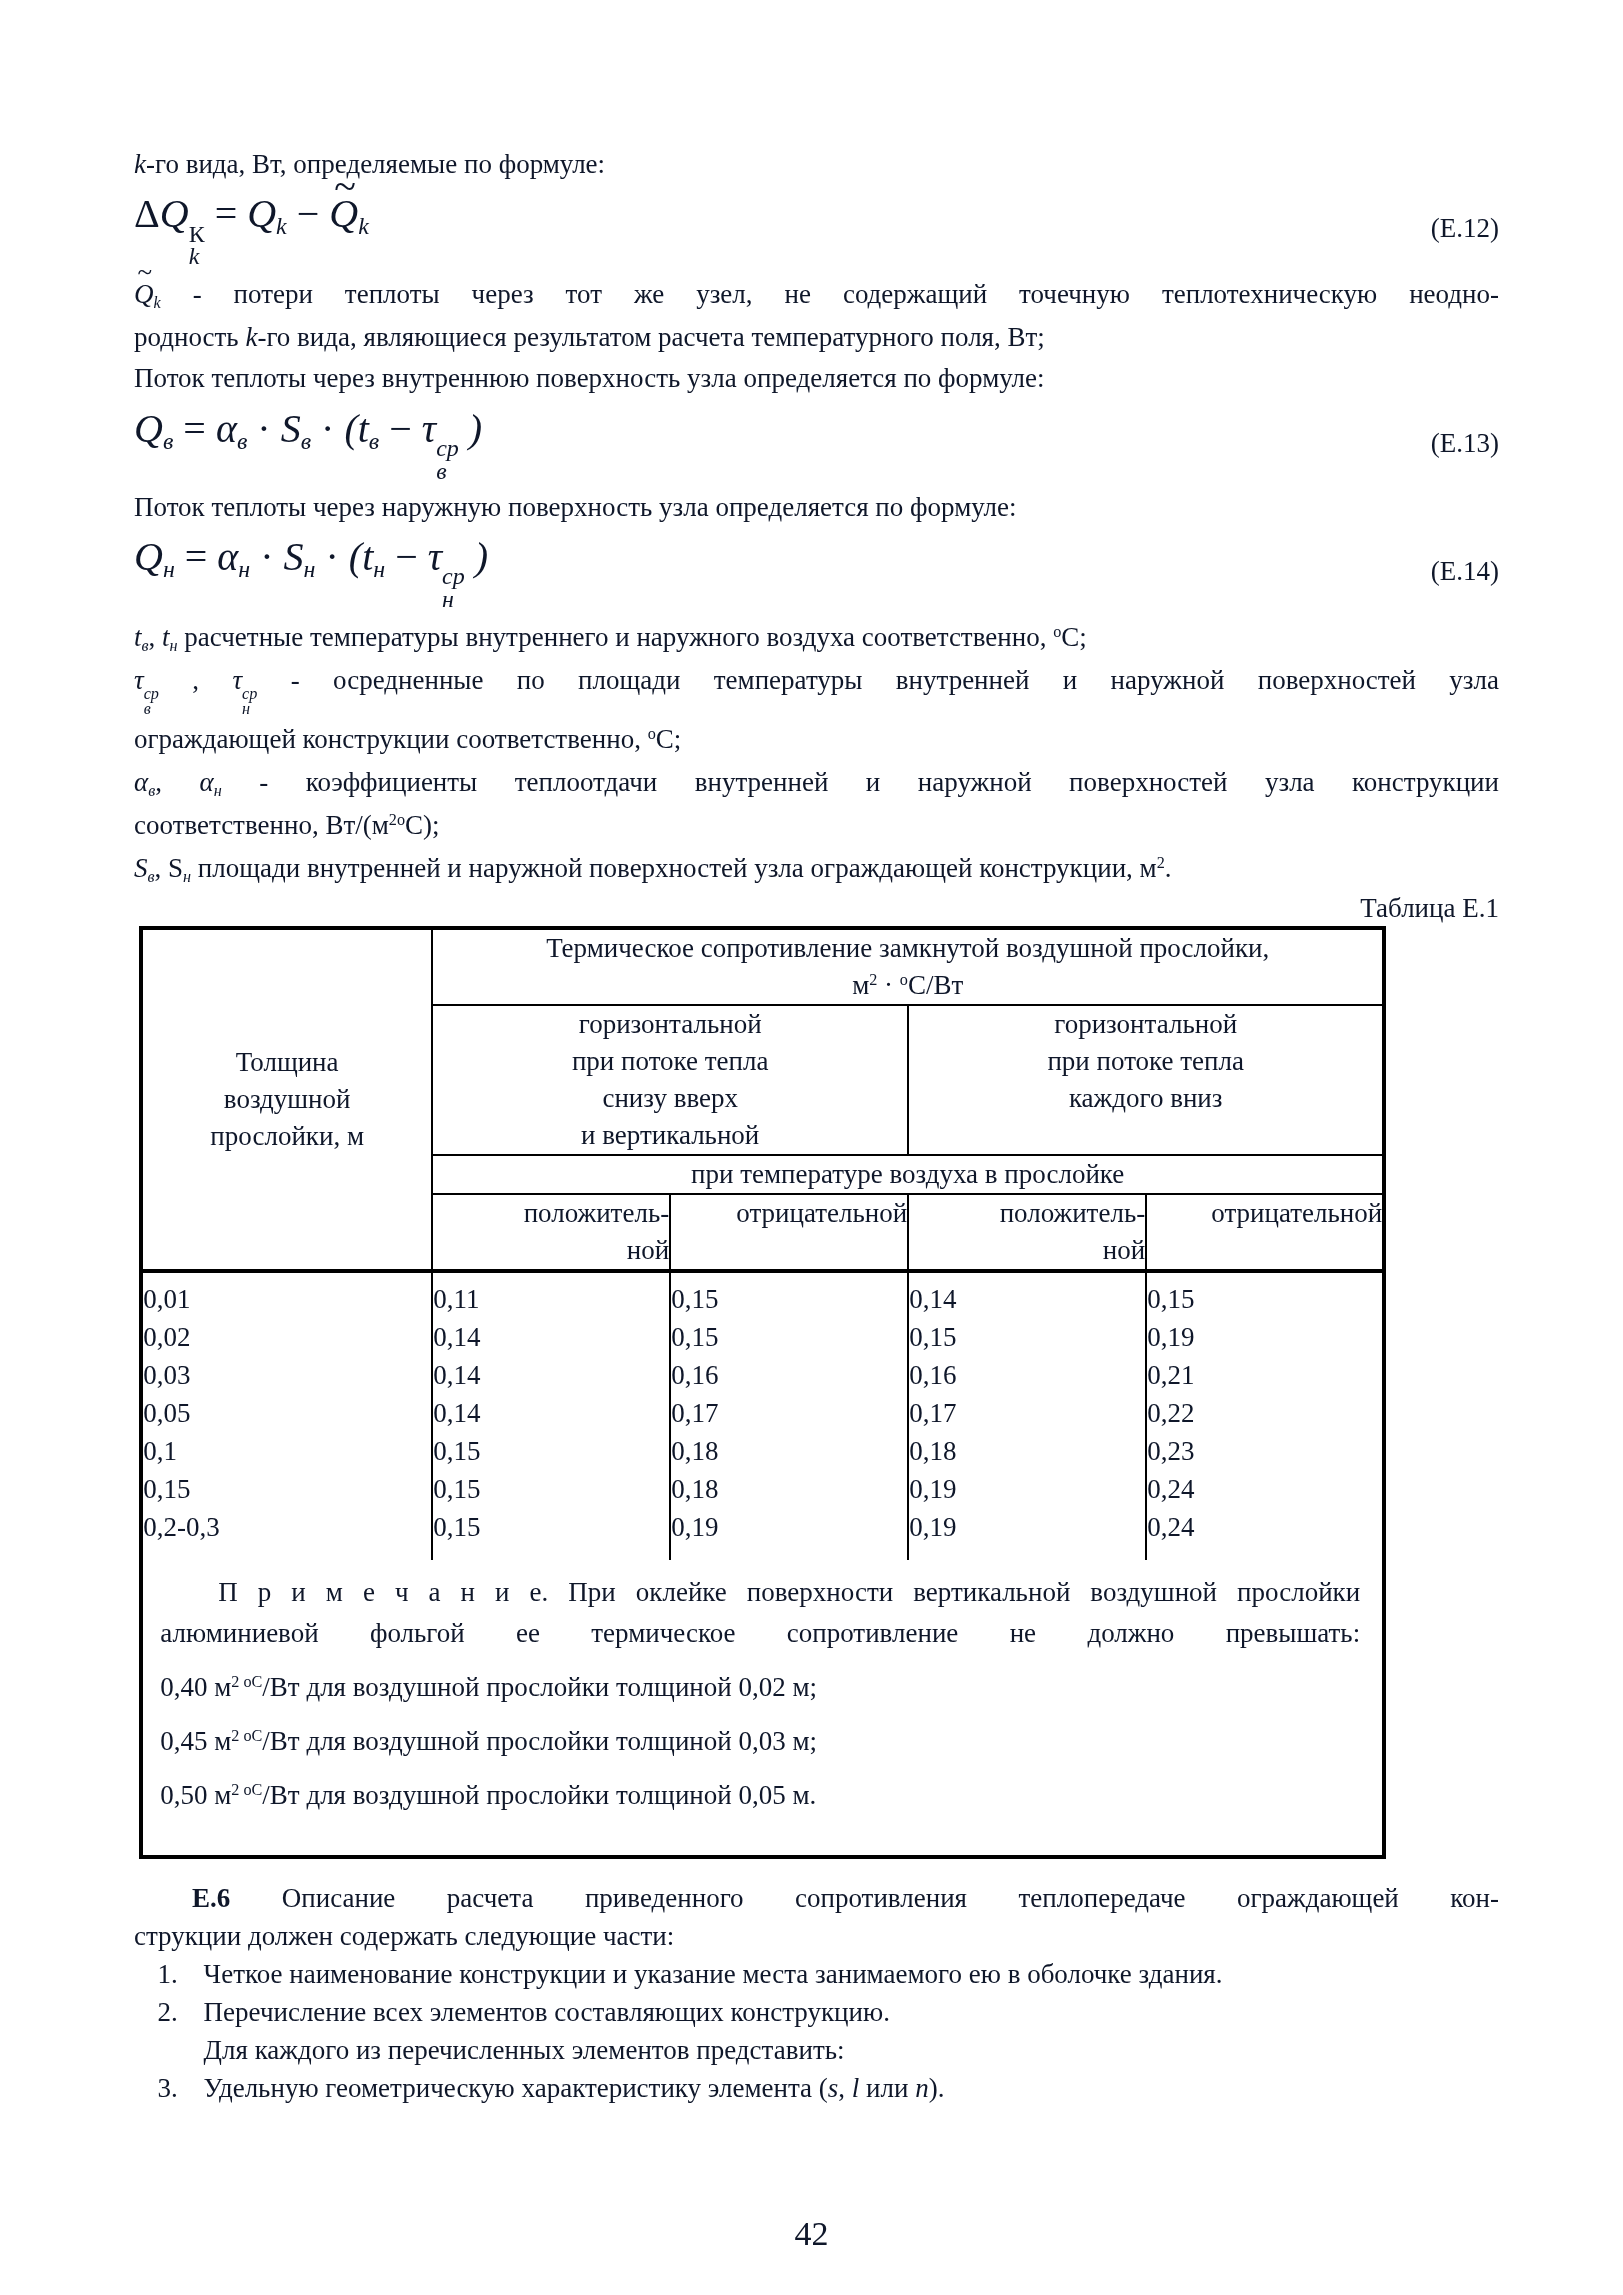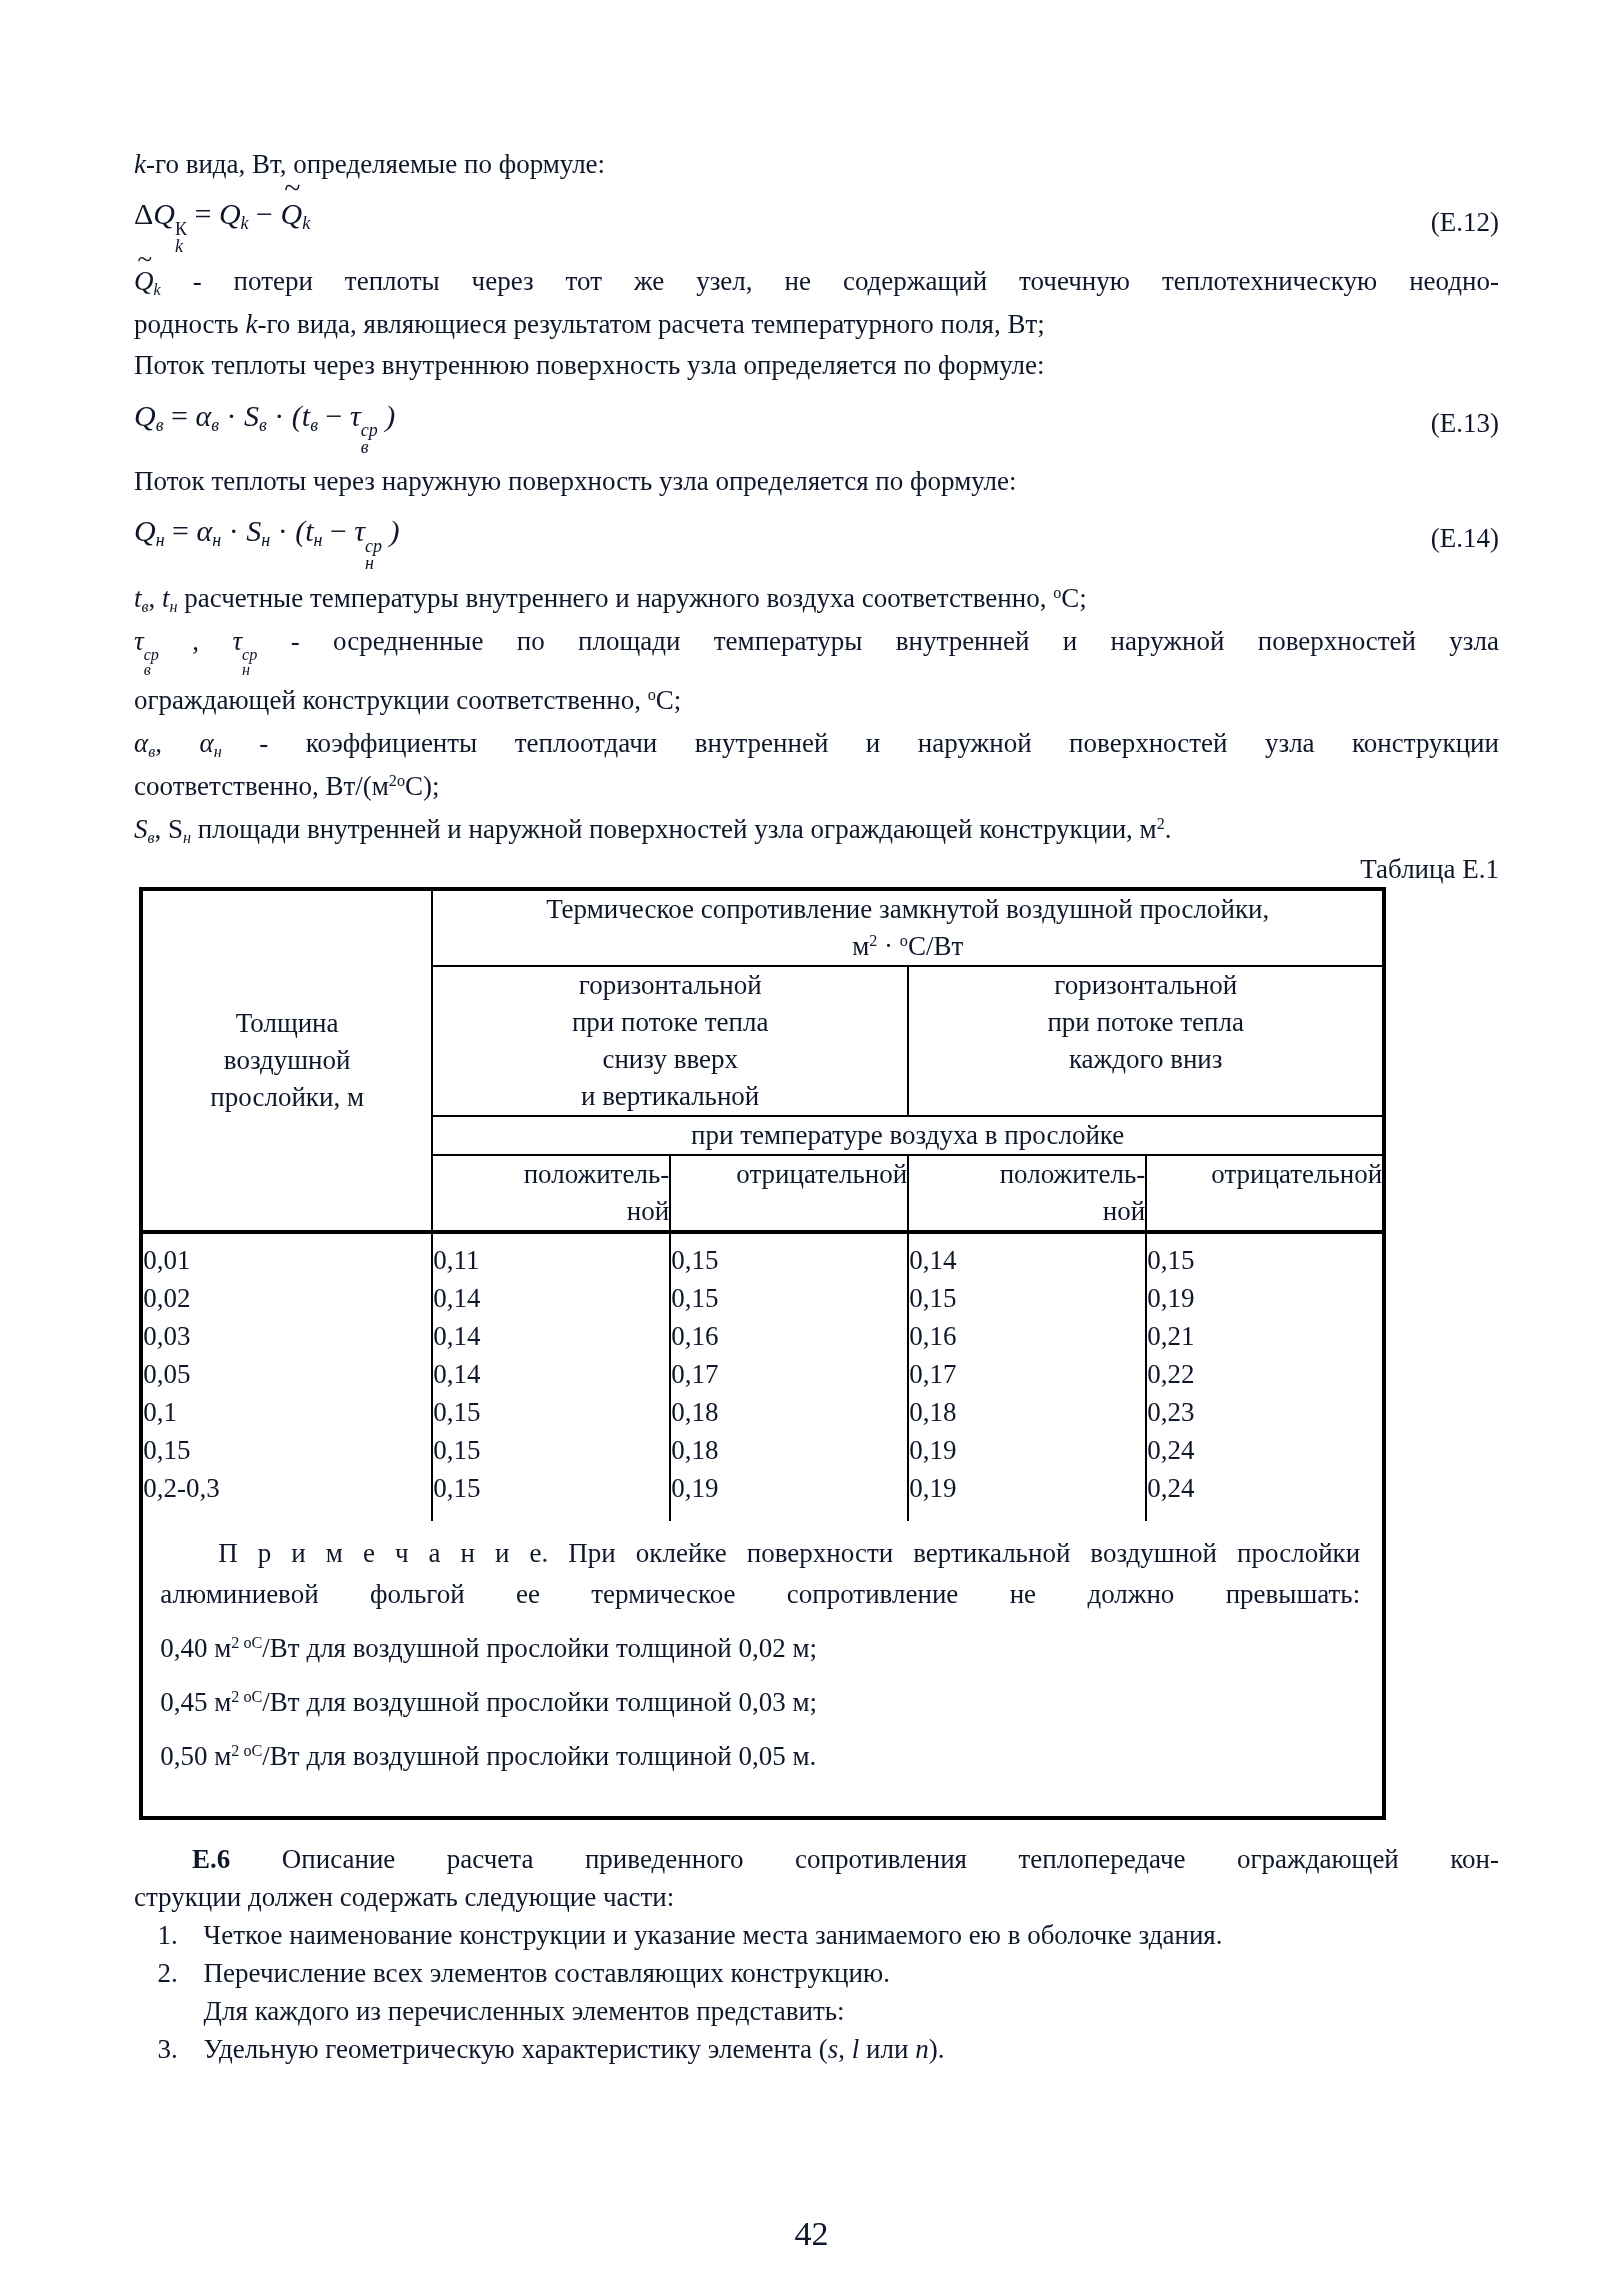--- a/index.html
+++ b/index.html
@@ -11,21 +11,21 @@
   .ind{text-indent:58px;}
   .para-math .ln{line-height:43px;}
   sub{font-size:0.6em;vertical-align:-0.28em;line-height:0;}
   sup{font-size:0.6em;vertical-align:0.55em;line-height:0;}
   .stk{display:inline-flex;flex-direction:column;align-items:flex-start;font-size:0.6em;
        line-height:0.95;vertical-align:-0.6em;}
   .stk span{display:block;}
   .tld{position:relative;display:inline-block;}
   .tldm{position:absolute;left:55%;transform:translateX(-50%);top:-0.52em;font-style:normal;line-height:1;}
   .frow{display:flex;justify-content:space-between;align-items:center;margin:5.2px 0;line-height:52px;}
-  .fexpr{font-size:30px;}
+  .fexpr{font-size:40px;}
   .fnum{font-size:27px;}
   .tcap{text-align:right;line-height:33px;margin-top:2.6px;}
   .dtable{border-collapse:collapse;table-layout:fixed;width:1243px;margin-left:5.2px;
           border:4.6px solid #000;margin-top:1.3px;}
   .dtable td{border:2px solid #000;padding:0;}
   .c1{border-bottom:4.6px solid #000;text-align:center;vertical-align:middle;}
   .c1 .ln,.th-top .ln,.th-grp .ln,.th-sub .ln{line-height:37px;}
   .th-top{border-bottom:4.6px solid #000;text-align:center;padding:3.9px 0 5.2px;}
   .th-grp{border-bottom:4.6px solid #000;text-align:center;padding:6.5px 0 6.5px;vertical-align:top;}
   .th-mid{border-bottom:4.6px solid #000;text-align:center;line-height:37px;padding:2px 0 3.3px;}

